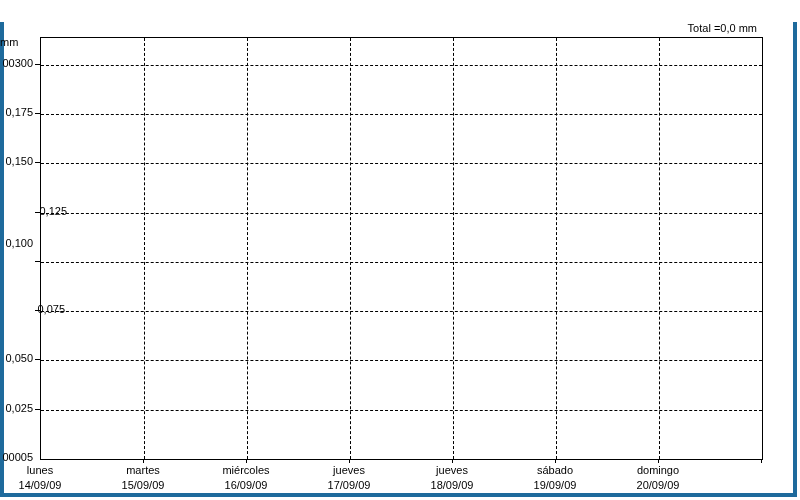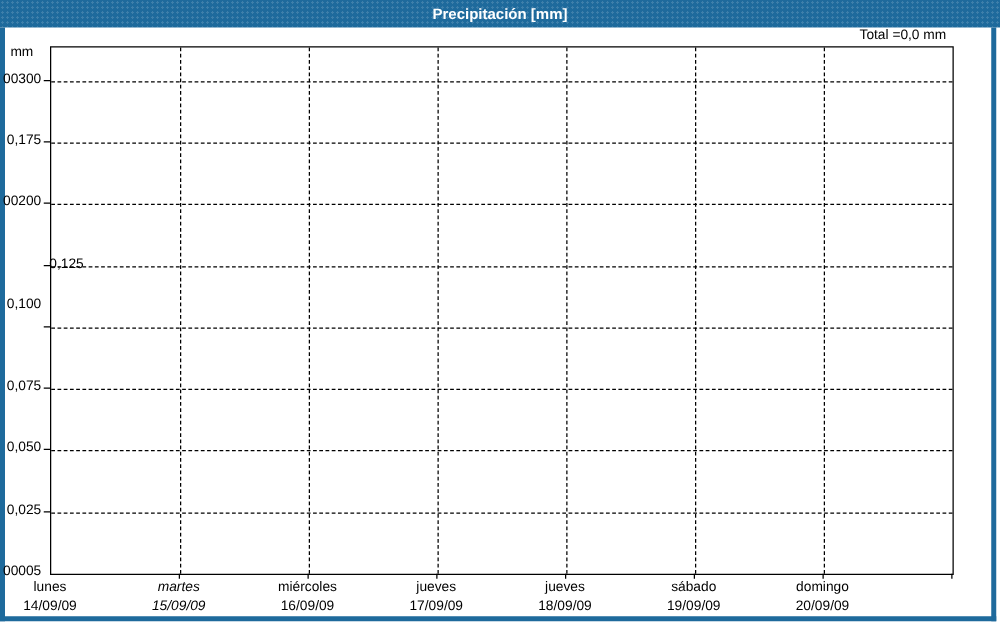--- a/index.html
+++ b/index.html
@@ -36,21 +36,21 @@
     top: 22px; right: 43px;
     font-size: 11px;
     color: #000000;
     text-align: right;
   }
   #y-unit-label {
     position: absolute;
     left: 0; top: 36px; width: 35px;
     font-size: 11px;
     color: #000000;
-    text-align: center;
+    text-align: left;
   }
   #plot-area {
     position: absolute;
     left: 40px; top: 37px;
     width: 721px; height: 421px;
     border: 1px solid #000000;
     background: #ffffff;
     box-sizing: content-box;
   }
   .h-gridline {
@@ -72,23 +72,20 @@
     font-size: 11px; color: #000000; text-align: center;
   }
   .x-category .day-name  { line-height: 15px; }
   .x-category .day-date  { line-height: 15px; }
 </style>
 </head>
 <body>
 
 <div id="window">
 
-  <div id="titlebar">
-    <span>Precipitación [mm]</span>
-  </div>
 
   <div class="frame-edge" id="frame-left"></div>
   <div class="frame-edge" id="frame-right"></div>
   <div class="frame-edge" id="frame-bottom"></div>
 
   <div id="total-label">Total =0,0 mm</div>
 
   <div id="y-unit-label">mm</div>
 
   <div id="plot-area">
@@ -104,32 +101,32 @@
       <div class="v-gridline" style="left: 206px;"></div>
       <div class="v-gridline" style="left: 309px;"></div>
       <div class="v-gridline" style="left: 412px;"></div>
       <div class="v-gridline" style="left: 515px;"></div>
       <div class="v-gridline" style="left: 618px;"></div>
     </div>
 
   <div id="axis-layer">
       <div class="y-tick-label" style="top: 56.6206px;">00300</div>
       <div class="y-tick-label" style="top: 105.918px;">0,175</div>
-      <div class="y-tick-label" style="top: 155.215px;">00200</div>
+      <div class="y-tick-label" style="top: 155.215px;">0,150</div>
       <div class="y-tick-label" style="top: 204.513px; margin-left: 34px;">0,125</div>
       <div class="y-tick-label" style="top: 237px;">0,100</div>
-      <div class="y-tick-label" style="top: 303.108px;">0,075</div>
+      <div class="y-tick-label" style="top: 303.108px; padding-left: 32px;">0,075</div>
       <div class="y-tick-label" style="top: 352.405px;">0,050</div>
       <div class="y-tick-label" style="top: 401.703px;">0,025</div>
       <div class="y-tick-label" style="top: 451px;">00005</div>
       <div class="x-category" style="left: -11.5px;">
         <div class="day-name">lunes</div>
         <div class="day-date">14/09/09</div>
       </div>
-      <div class="x-category" style="left: 91.5px; font-style: italic;">
+      <div class="x-category" style="left: 91.5px;">
         <div class="day-name">martes</div>
         <div class="day-date">15/09/09</div>
       </div>
       <div class="x-category" style="left: 194.5px;">
         <div class="day-name">miércoles</div>
         <div class="day-date">16/09/09</div>
       </div>
       <div class="x-category" style="left: 297.5px;">
         <div class="day-name">jueves</div>
         <div class="day-date">17/09/09</div>

